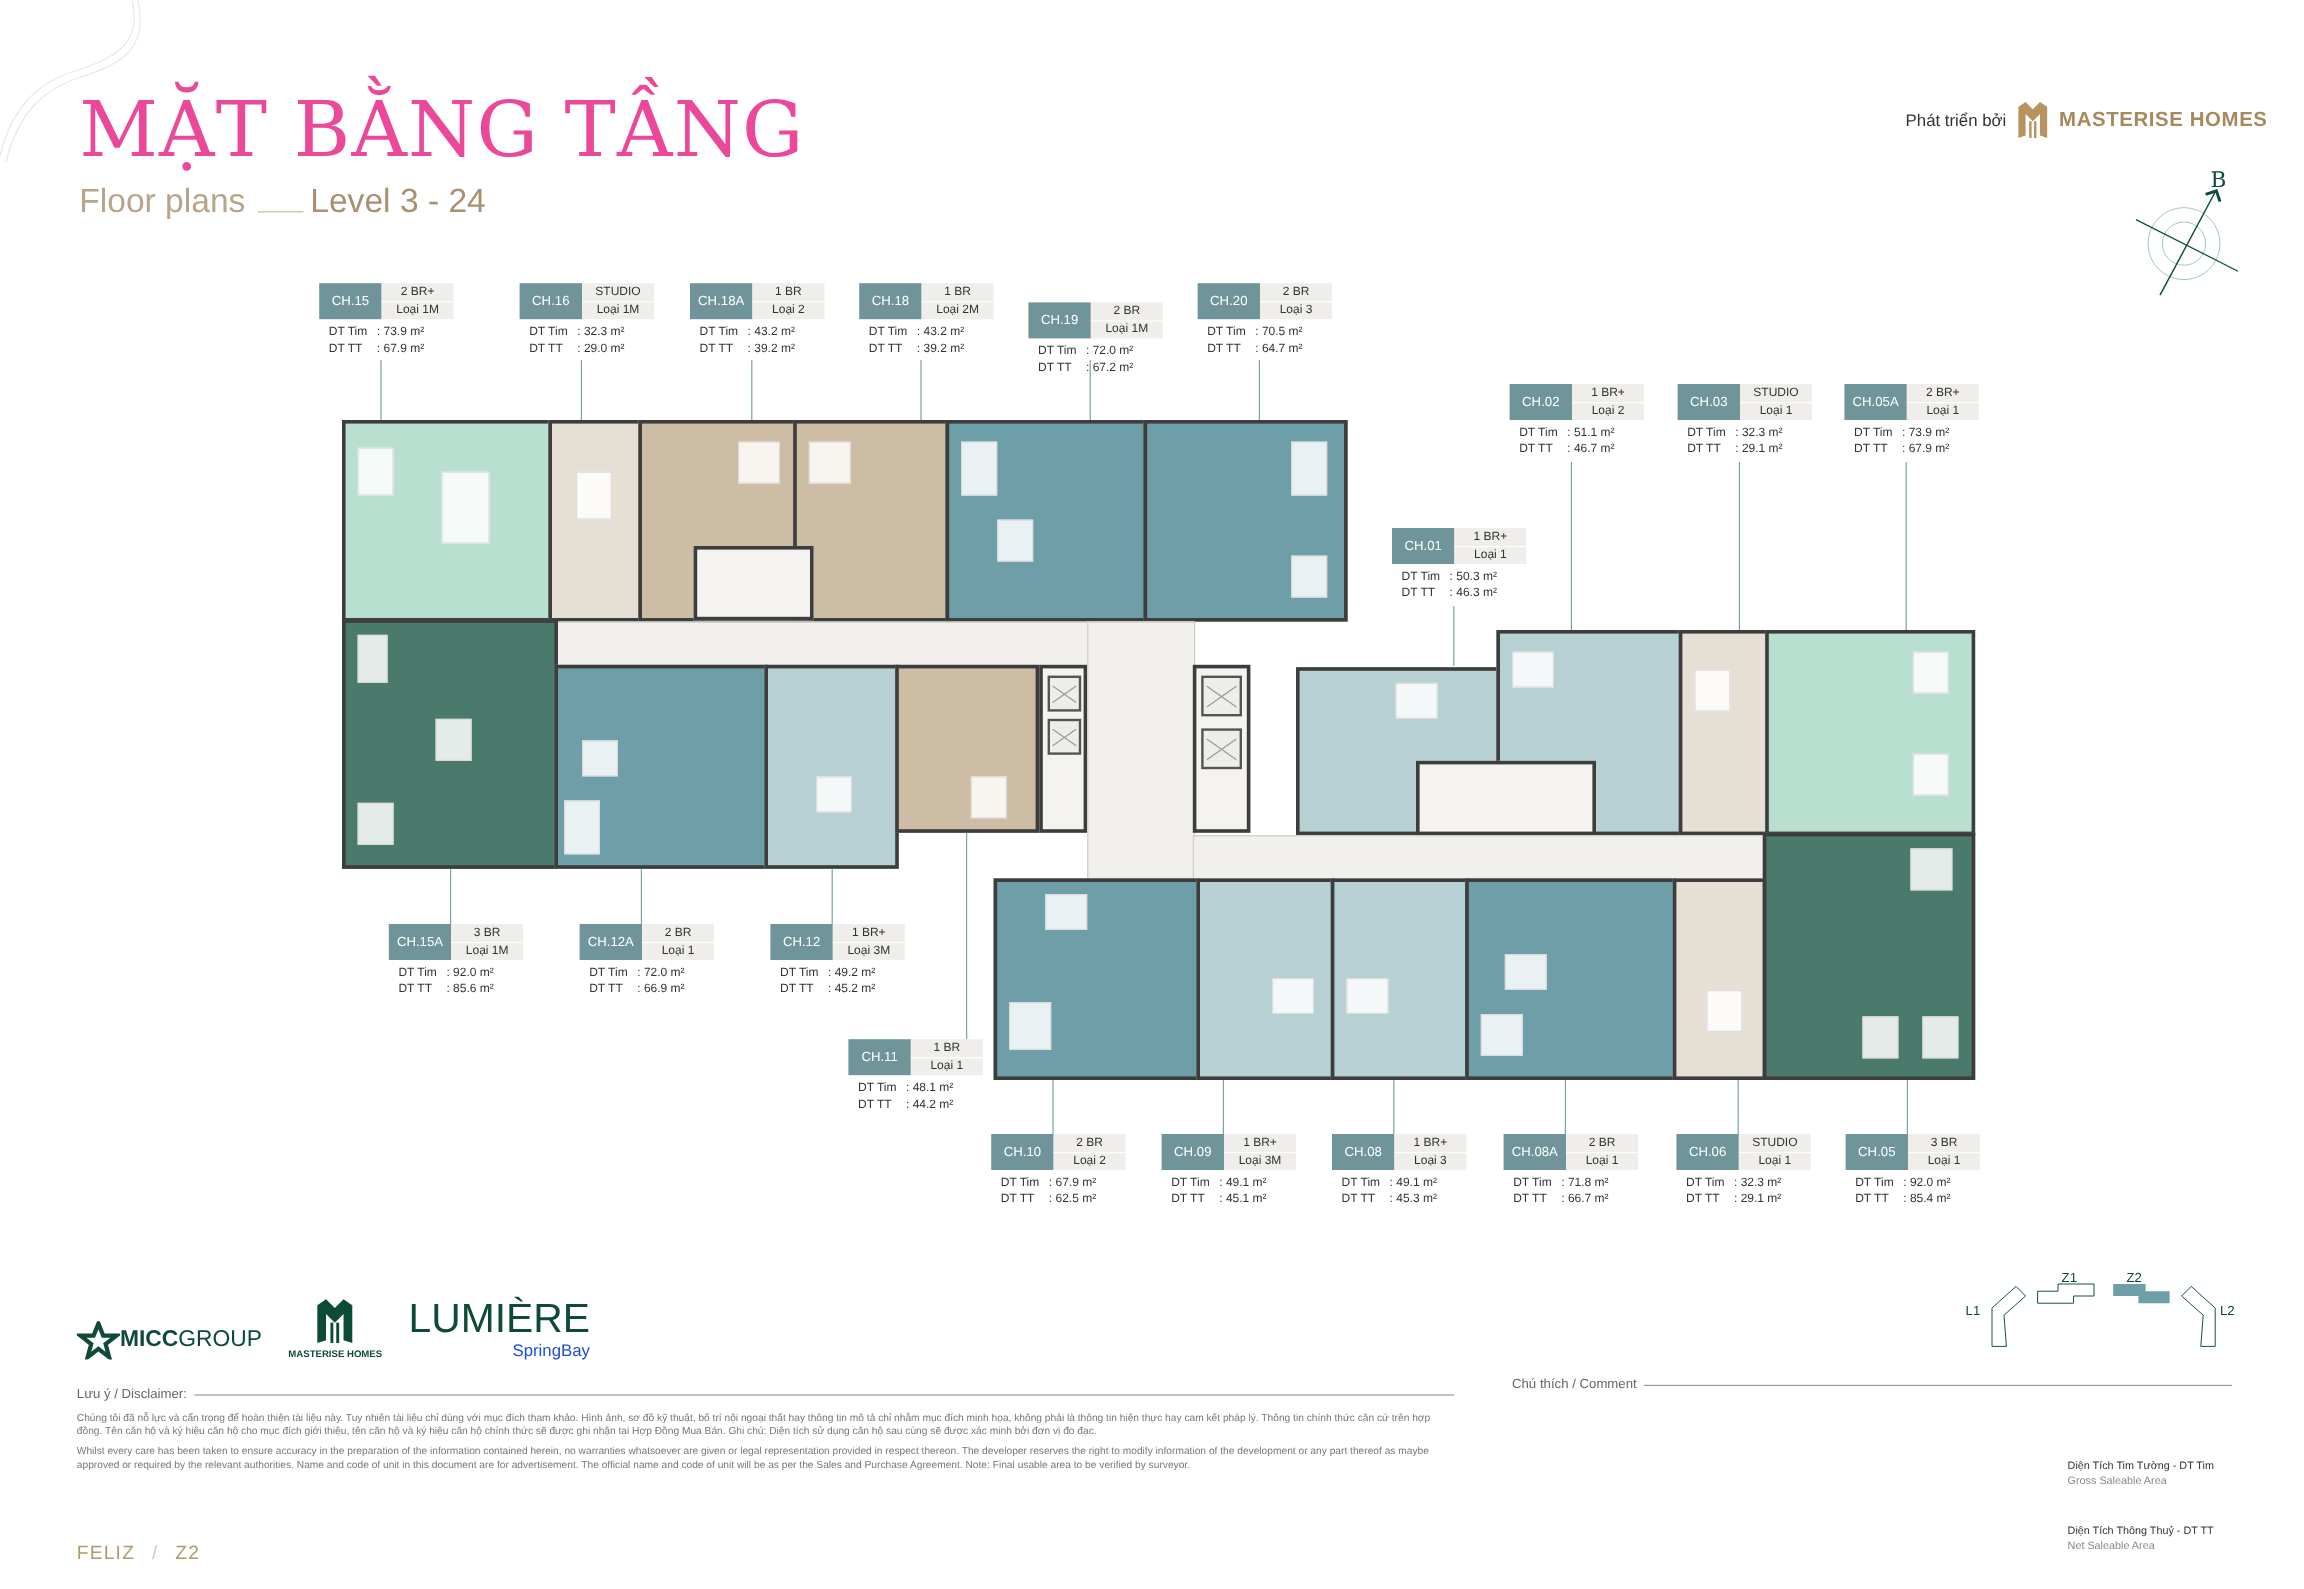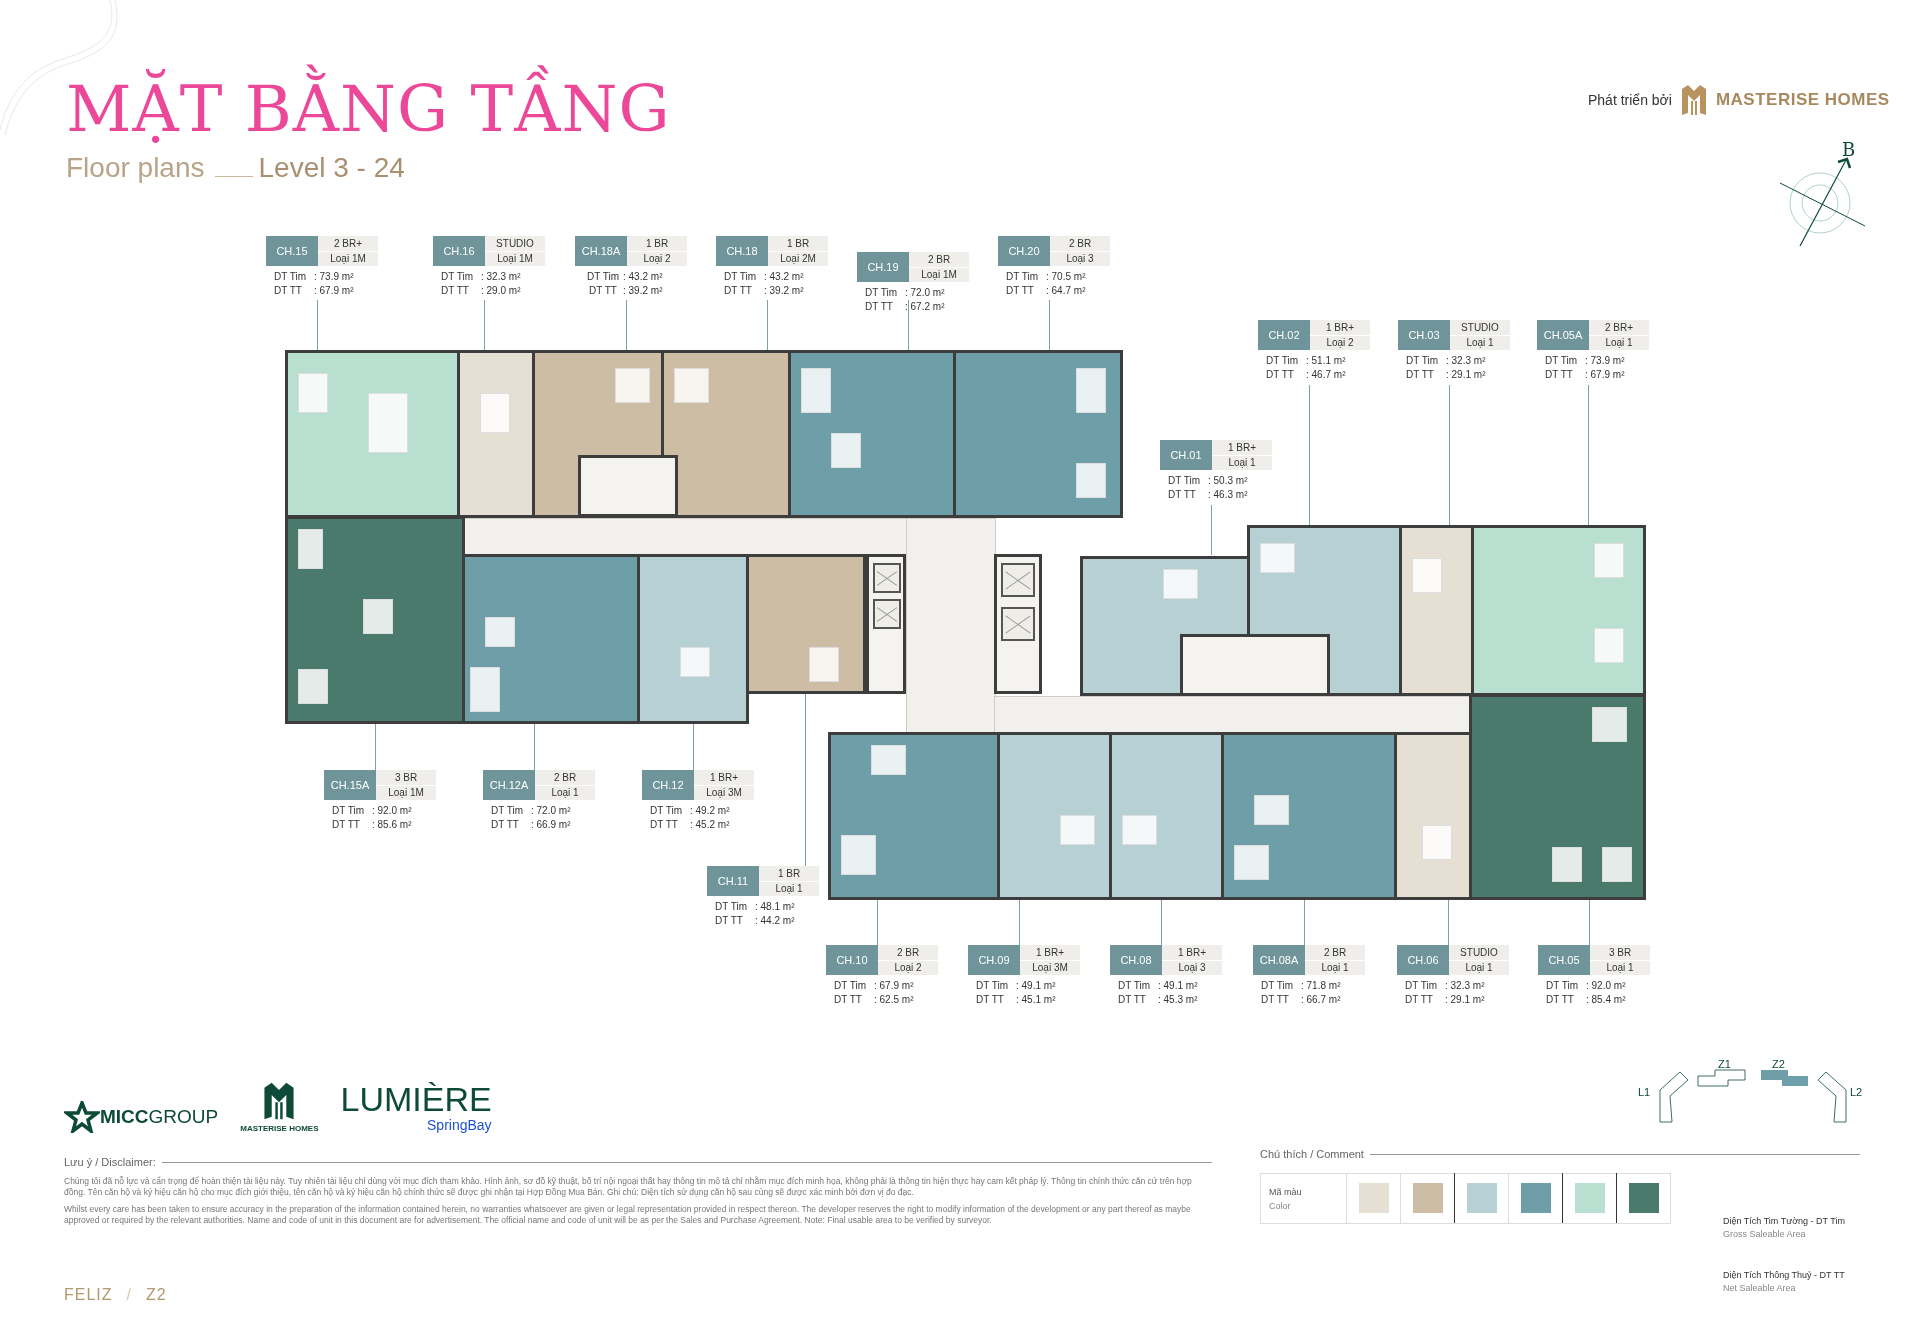--- a/index.html
+++ b/index.html
@@ -245,21 +245,21 @@
       </div>
       <div>
         <span class="k">DT TT</span>
         <span>:&nbsp;</span>
         <span>29.0 m²</span>
       </div>
     </div>
 </div>
 <div class="leader" style="left:484px;top:300px;height:50px;"></div>
 
-<div class="unit-label" style="left:575px;top:236px;text-align:center;">
+<div class="unit-label" style="left:575px;top:236px;">
   <div class="head">
       <div class="code">CH.18A</div>
       <div class="meta">
         <span>1 BR</span>
         <span>Loại 2</span>
       </div>
     </div>
   <div class="areas">
       <div>
         <span class="k">DT Tim</span>
@@ -707,32 +707,20 @@
   <text x="220" y="36" font-size="11" fill="#0e4a38" font-family="Liberation Sans, sans-serif">L2</text>
 </svg>
 
 <div class="comment-title">
   <span>Chú thích / Comment</span>
     <span class="line"></span>
 </div>
 
 <table class="legend">
   <tbody>
-      <tr>
-    <td class="hdr">
-          <div>Mã màu</div>
-          <div class="en">Color</div>
-        </td>
-    <td class="cell"><span class="sw" style="background:#e6e0d4"></span></td>
-    <td class="cell thick"><span class="sw" style="background:#cdbda4"></span></td>
-    <td class="cell"><span class="sw" style="background:#b6d0d4"></span></td>
-    <td class="cell thick"><span class="sw" style="background:#6e9fa8"></span></td>
-    <td class="cell thick"><span class="sw" style="background:#b9dfd1"></span></td>
-    <td class="cell"><span class="sw" style="background:#4a7a6c"></span></td>
-  </tr>
 </tbody>
   </table>
 
 <div class="area-legend">
   <div class="item">
       <div>Diện Tích Tim Tường - DT Tim</div>
       <div class="en">Gross Saleable Area</div>
     </div>
   <div class="item">
       <div>Diện Tích Thông Thuỷ - DT TT</div>

